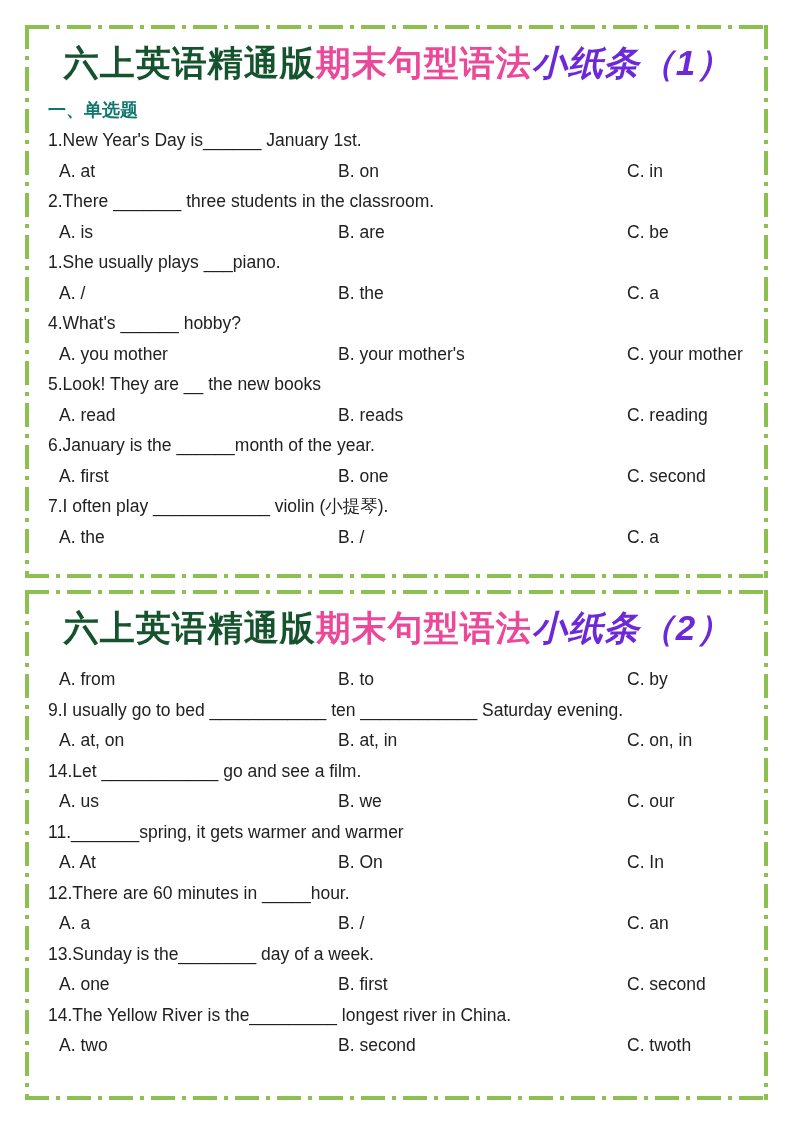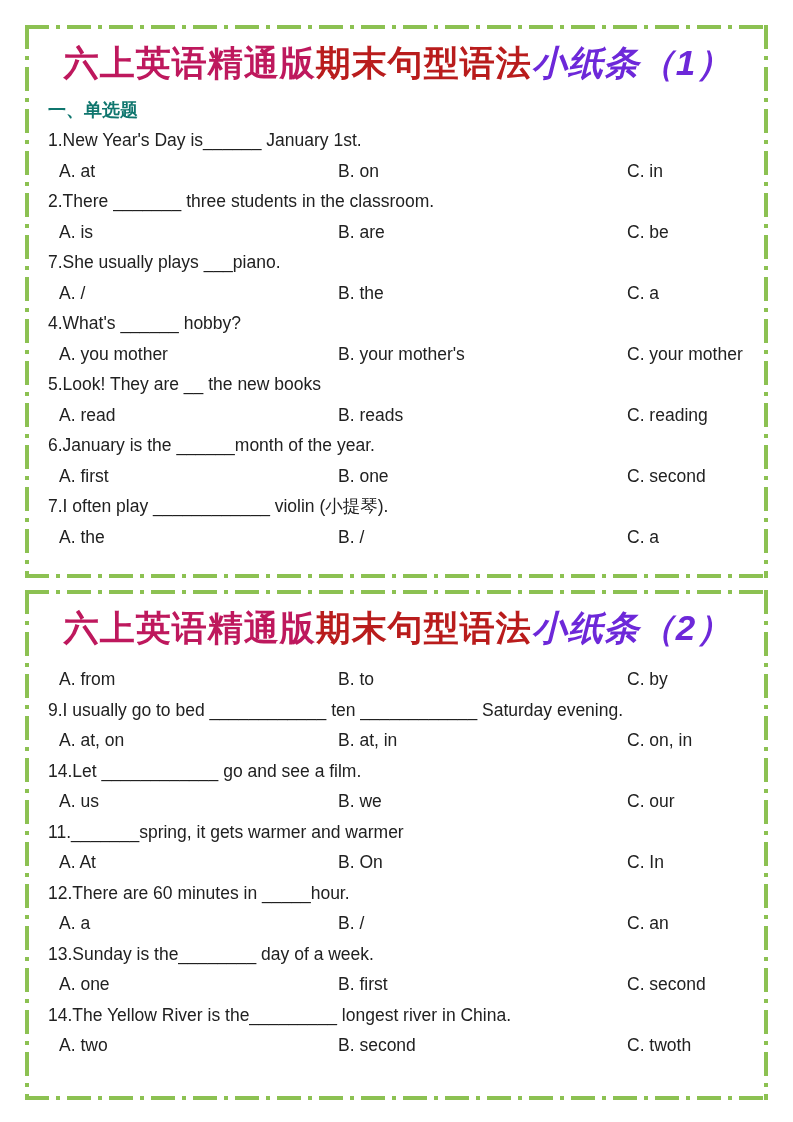--- a/index.html
+++ b/index.html
@@ -48,22 +48,22 @@
   .title {
     text-align: center;
     font-size: 35px;
     font-weight: 800;
     line-height: 44px;
     letter-spacing: 1px;
     margin: 6px 0 10px;
     white-space: nowrap;
   }
   .box2 .title { margin-bottom: 14px; }
-  .t-red   { color: #be185d; }
-  .t-blue  { color: #b91c1c; }
+  .t-red   { color: #14532d; }
+  .t-blue  { color: #ec4899; }
   .t-black { color: #6d28d9; font-style: italic; }
 
   .subheading {
     font-size: 18px;
     font-weight: 700;
     line-height: 30px;
     color: #0f766e;
   }
 
   .q-line {
@@ -112,21 +112,21 @@
     <div class="q">
       <div class="q-line">2.There _______ three students in the classroom.</div>
       <div class="opts">
         <span>A. is</span>
         <span>B. are</span>
         <span>C. be</span>
       </div>
     </div>
 
     <div class="q">
-      <div class="q-line">7.She usually plays  ___piano.</div>
+      <div class="q-line">1.She usually plays  ___piano.</div>
       <div class="opts">
         <span>A. /</span>
         <span>B. the</span>
         <span>C. a</span>
       </div>
     </div>
 
     <div class="q">
       <div class="q-line">4.What's ______ hobby?</div>
       <div class="opts">

